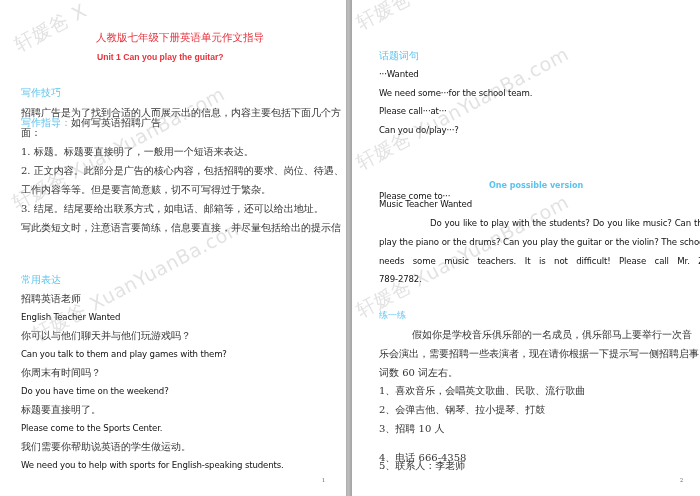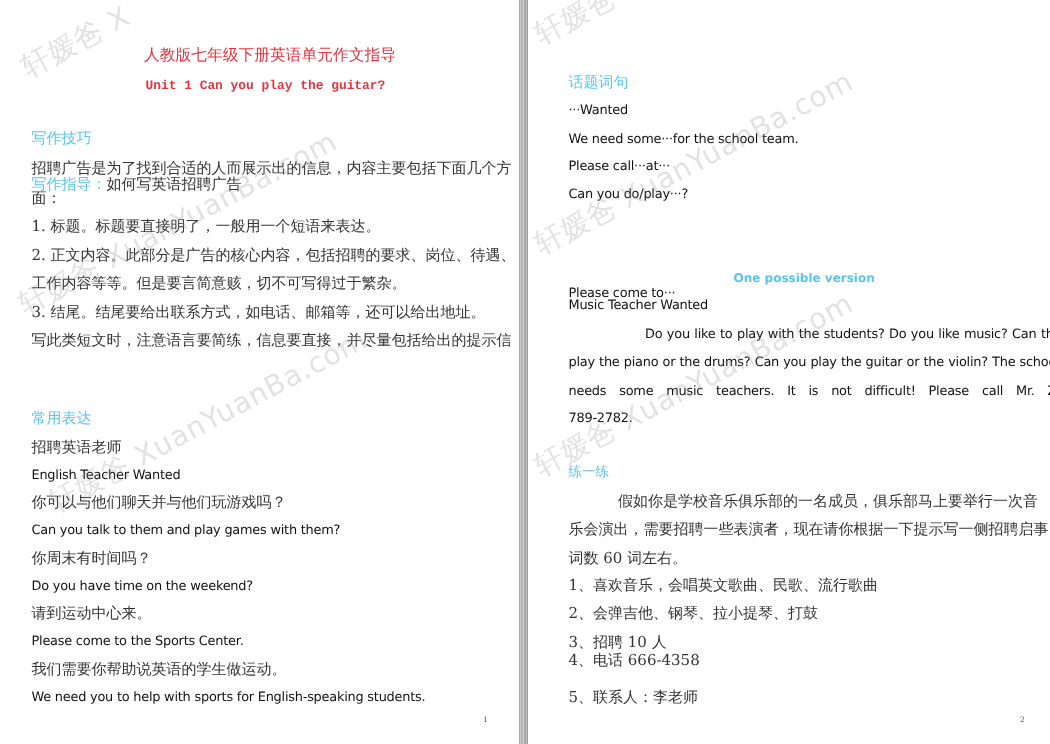--- a/index.html
+++ b/index.html
@@ -11,21 +11,21 @@
     .page-right { left: 352px; width: 348px; }
 
     .divider { position: absolute; left: 346px; top: 0; width: 6px; height: 496px;
       background: linear-gradient(to right, #9a9a9a 0, #c8c8c8 1px, #a8a8a8 2px, #d0d0d0 3px, #9c9c9c 4px, #bdbdbd 5px, #8e8e8e 6px); }
 
     .line { position: absolute; white-space: nowrap; line-height: 1; }
     .cn { font-family: "DejaVu Serif", "Liberation Serif", serif; font-size: 10px; color: #333; }
     .en { font-family: "DejaVu Sans", "Liberation Sans", sans-serif; font-size: 8.6px; color: #111; letter-spacing: -0.15px; }
     .heading-blue { font-family: "DejaVu Serif", "Liberation Serif", serif; font-size: 10px; color: #5bc4ee; }
     .title-red { font-family: "DejaVu Serif", "Liberation Serif", serif; font-size: 10.5px; color: #e8323c; }
-    .subtitle-red { font-family: Liberation Mono, monospace; font-size: 8.6px; font-weight: bold; color: #e8323c; }
+    .subtitle-red { font-family: Liberation Sans, sans-serif; font-size: 8.6px; font-weight: bold; color: #e8323c; }
     .version-blue { font-family: "DejaVu Sans", "Liberation Sans", sans-serif; font-size: 8px; font-weight: bold; color: #5bc4ee; }
     .pagenum { font-family: "DejaVu Serif", serif; font-size: 5px; color: #555; }
 
     .watermark { position: absolute; white-space: nowrap; font-family: "DejaVu Sans", "Liberation Sans", sans-serif;
       font-size: 19px; color: rgba(150,150,150,0.28); transform-origin: left bottom; transform: rotate(-28deg); pointer-events: none; letter-spacing: 0.5px; }
   </style>
 </head>
 <body>
 
 <div class="page page-left">
@@ -46,21 +46,21 @@
   <div class="line cn" style="left:21px; top:223px;">写此类短文时，注意语言要简练，信息要直接，并尽量包括给出的提示信</div>
 
   <div class="line heading-blue" style="left:21px; top:275px;">常用表达</div>
 
   <div class="line cn" style="left:21px; top:294px;">招聘英语老师</div>
   <div class="line en" style="left:21px; top:313px;">English Teacher Wanted</div>
   <div class="line cn" style="left:21px; top:331px;">你可以与他们聊天并与他们玩游戏吗？</div>
   <div class="line en" style="left:21px; top:350px;">Can you talk to them and play games with them?</div>
   <div class="line cn" style="left:21px; top:368px;">你周末有时间吗？</div>
   <div class="line en" style="left:21px; top:387px;">Do you have time on the weekend?</div>
-  <div class="line cn" style="left:21px; top:405px;">请到运动中心来。</div>
+  <div class="line cn" style="left:21px; top:405px;">标题要直接明了。</div>
   <div class="line en" style="left:21px; top:424px;">Please come to the Sports Center.</div>
   <div class="line cn" style="left:21px; top:442px;">我们需要你帮助说英语的学生做运动。</div>
   <div class="line en" style="left:21px; top:461px;">We need you to help with sports for English-speaking students.</div>
 
   <div class="line pagenum" style="left:322px; top:478px;">1</div>
 
   <div class="watermark" style="left:22px; top:32px;">轩媛爸 X</div>
   <div class="watermark" style="left:20px; top:190px;">轩媛爸 XuanYuanBa.com</div>
   <div class="watermark" style="left:40px; top:322px;">轩媛爸 XuanYuanBa.com</div>
 </div>
@@ -83,21 +83,21 @@
   <div class="line en" style="left:27px; top:275px;">789-2782.</div>
 
   <div class="line heading-blue" style="left:27px; top:311px; font-size:9px;">练一练</div>
   <div class="line cn" style="left:60px; top:330px;">假如你是学校音乐俱乐部的一名成员，俱乐部马上要举行一次音</div>
   <div class="line cn" style="left:27px; top:349px;">乐会演出，需要招聘一些表演者，现在请你根据一下提示写一侧招聘启事。</div>
   <div class="line cn" style="left:27px; top:368px;">词数 60 词左右。</div>
 
   <div class="line cn" style="left:27px; top:386px;">1、喜欢音乐，会唱英文歌曲、民歌、流行歌曲</div>
   <div class="line cn" style="left:27px; top:405px;">2、会弹吉他、钢琴、拉小提琴、打鼓</div>
   <div class="line cn" style="left:27px; top:424px;">3、招聘 10 人</div>
-  <div class="line cn" style="left:27px; top:436px;">4、电话 666-4358</div>
+  <div class="line cn" style="left:27px; top:453px;">4、电话 666-4358</div>
   <div class="line cn" style="left:27px; top:461px;">5、联系人：李老师</div>
 
   <div class="line pagenum" style="left:328px; top:478px;">2</div>
 
   <div class="watermark" style="left:12px; top:10px;">轩媛爸 X</div>
   <div class="watermark" style="left:12px; top:150px;">轩媛爸 XuanYuanBa.com</div>
   <div class="watermark" style="left:12px; top:298px;">轩媛爸 XuanYuanBa.com</div>
 </div>
 
 </body></html>

